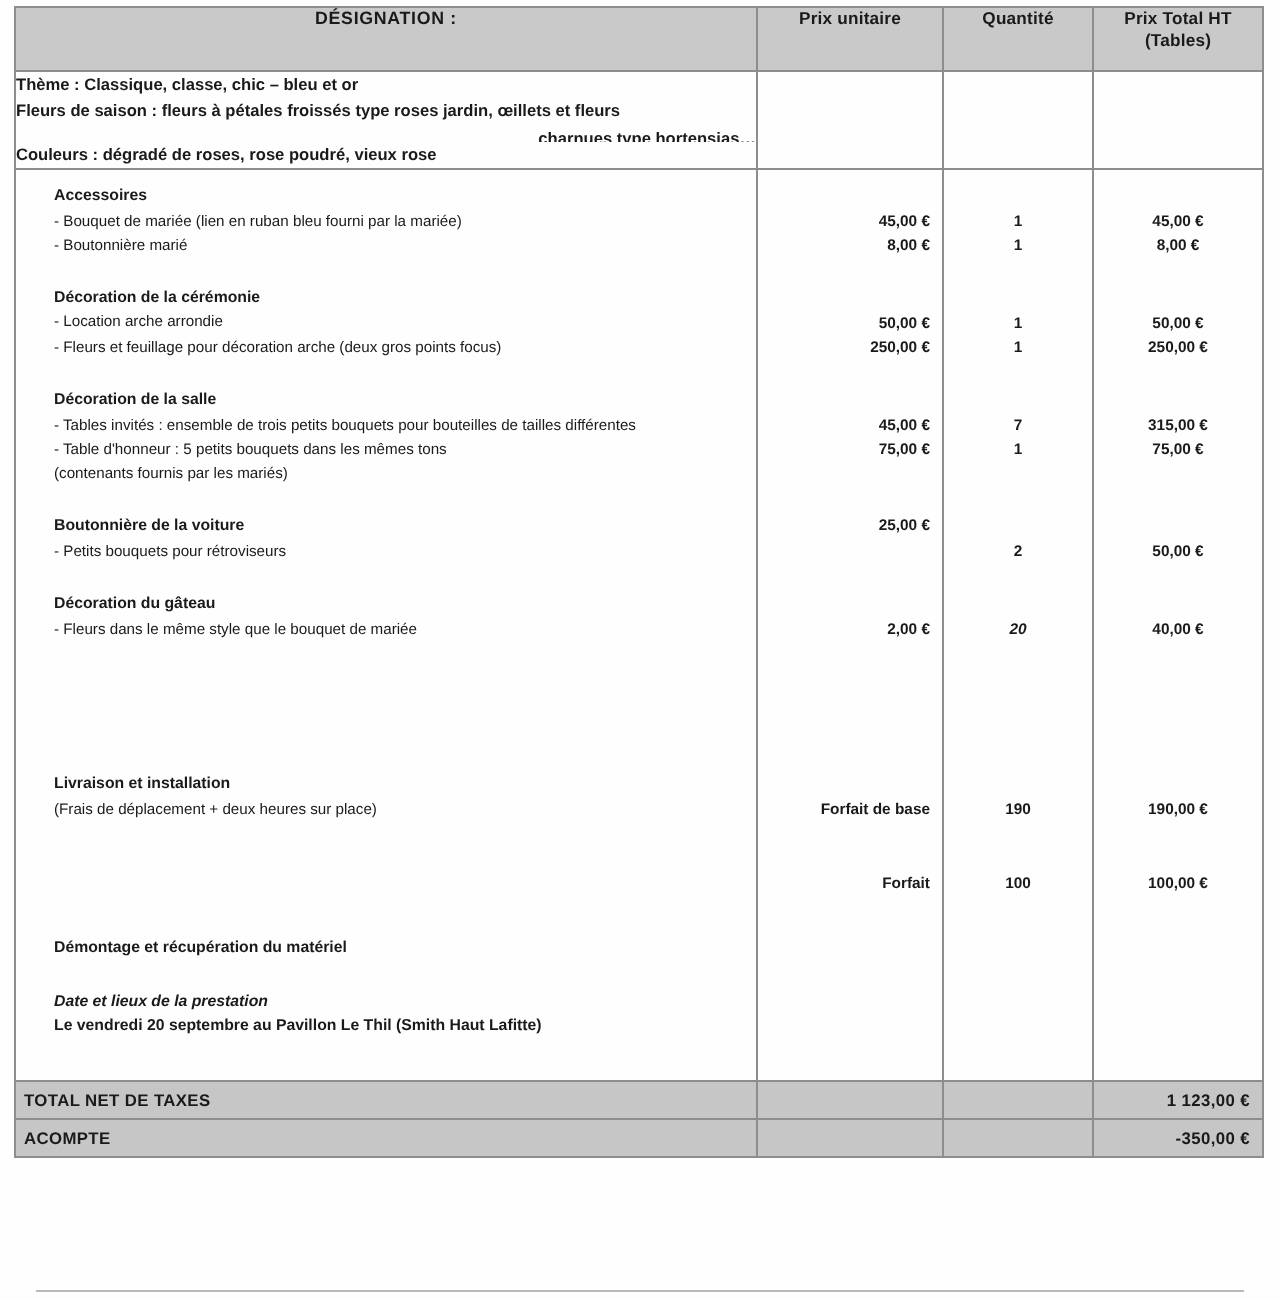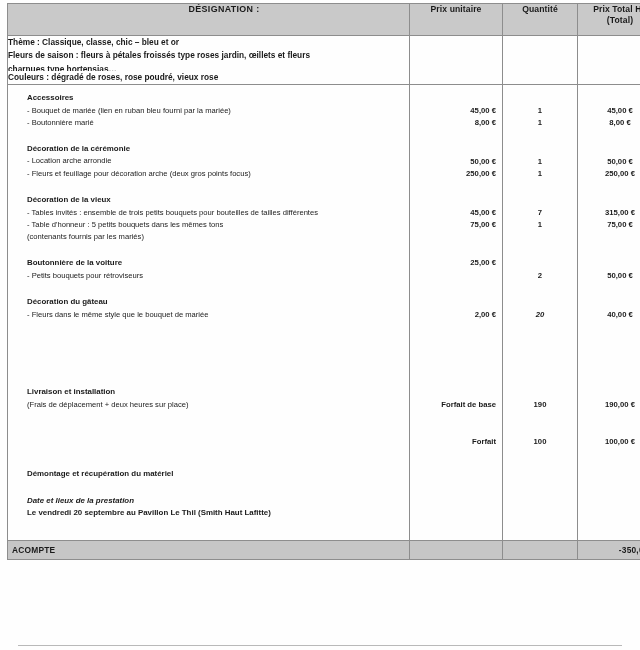--- a/index.html
+++ b/index.html
@@ -42,34 +42,35 @@
     background: #c9c9c9;
     font-size: 8.6px;
     font-weight: bold;
     text-align: center;
     letter-spacing: .1px;
     height: 31px;
     padding: 4px 2px 3px 2px;
     vertical-align: middle;
     line-height: 1.25;
   }
-  th.col-designation { font-size: 8.9px; letter-spacing: .35px; padding-left: 31px; }
+  th.col-designation { font-size: 8.9px; letter-spacing: .35px; }
 
   
   .theme-cell {
     padding: 5px 4px 6px 4px;
     font-size: 8.3px;
     font-weight: bold;
     line-height: 1.62;
   }
   .theme-cell .clipped {
     display: block;
     height: 8px;
     overflow: hidden;
     line-height: 1.62;
+    text-align: right;
   }
 
   
   .body-cell { padding: 0; }
 
   .items {
     position: relative;
     height: 455px;
   }
   .row {
@@ -147,21 +148,21 @@
 
   <table class="quote-table">
 
     <thead>
       <tr>
         <th class="col-designation" style="width:370px;">DÉSIGNATION  :</th>
         <th style="width:92px;">Prix unitaire</th>
         <th style="width:74px;">Quantité</th>
         <th style="width:84px;">
           <span>Prix Total HT</span><br>
-          <span>(Total)</span>
+          <span>(Tables)</span>
         </th>
       </tr>
     </thead>
 
     <tbody>
 
       <tr>
         <td class="theme-cell">
           <div>Thème : Classique, classe, chic – bleu et or</div>
           <div>Fleurs de saison : fleurs à pétales froissés type roses jardin, œillets et fleurs</div>
@@ -179,21 +180,21 @@
           <div class="items">
 
             <div class="row sec-head" style="top:9px;">Accessoires</div>
             <div class="row item-line" style="top:22px;">- Bouquet de mariée (lien en ruban bleu fourni par la mariée)</div>
             <div class="row item-line" style="top:34px;">- Boutonnière marié</div>
 
             <div class="row sec-head" style="top:60px;">Décoration de la cérémonie</div>
             <div class="row item-line" style="top:72px;">- Location arche arrondie</div>
             <div class="row item-line" style="top:85px;">- Fleurs et feuillage pour décoration arche (deux gros points focus)</div>
 
-            <div class="row sec-head" style="top:111px;">Décoration de la vieux</div>
+            <div class="row sec-head" style="top:111px;">Décoration de la salle</div>
             <div class="row item-line" style="top:124px;">- Tables invités : ensemble de trois petits bouquets pour bouteilles de tailles différentes</div>
             <div class="row item-line" style="top:136px;">- Table d'honneur : 5 petits bouquets dans les mêmes tons</div>
             <div class="row note-line" style="top:148px;">(contenants fournis par les mariés)</div>
 
             <div class="row sec-head" style="top:174px;">Boutonnière de la voiture</div>
             <div class="row item-line" style="top:187px;">- Petits bouquets pour rétroviseurs</div>
 
             <div class="row sec-head" style="top:213px;">Décoration du gâteau</div>
             <div class="row item-line" style="top:226px;"> - Fleurs dans le même style que le bouquet de mariée</div>
 
@@ -248,20 +249,26 @@
             <div class="num center" style="top:136px;">75,00 €</div>
             <div class="num center" style="top:187px;">50,00 €</div>
             <div class="num center" style="top:226px;">40,00 €</div>
             <div class="num center" style="top:316px;">190,00 €</div>
             <div class="num center" style="top:353px;">100,00 €</div>
           </div>
         </td>
       </tr>
 
       <tr class="totals-row">
+        <td class="label">TOTAL NET DE TAXES</td>
+        <td></td>
+        <td></td>
+        <td class="amount">1 123,00 €</td>
+      </tr>
+      <tr class="totals-row">
         <td class="label">ACOMPTE</td>
         <td></td>
         <td></td>
         <td class="amount">-350,00 €</td>
       </tr>
 
     </tbody>
   </table>
 
   <div class="footer-rule"></div>

